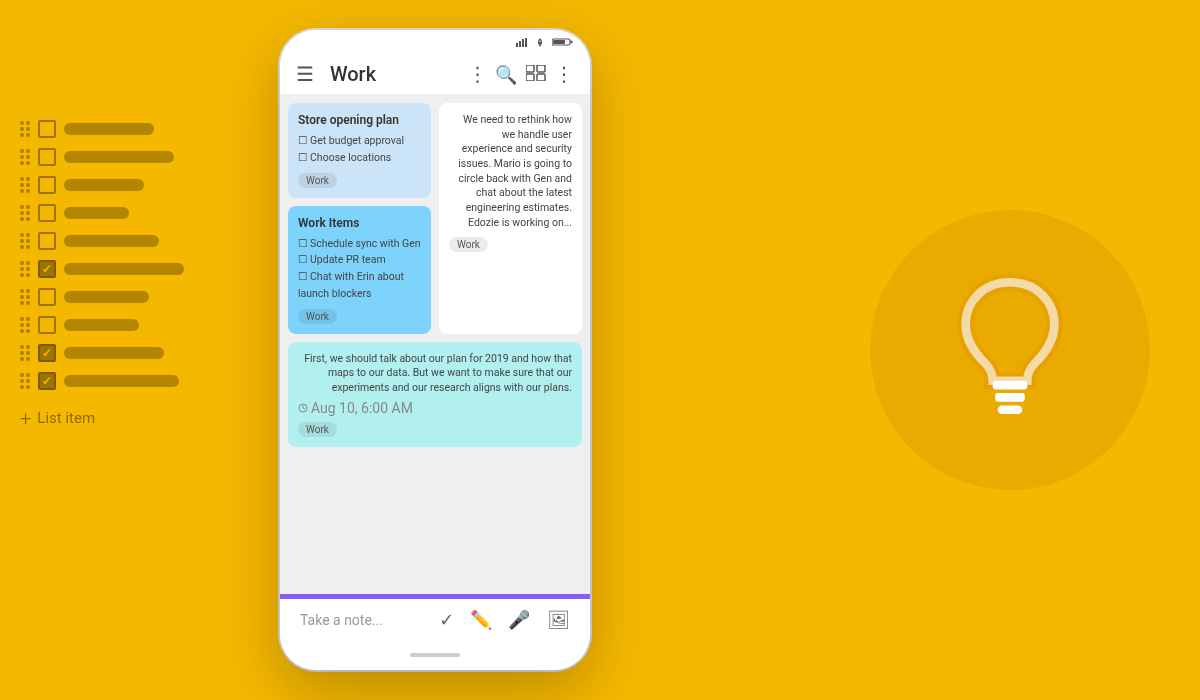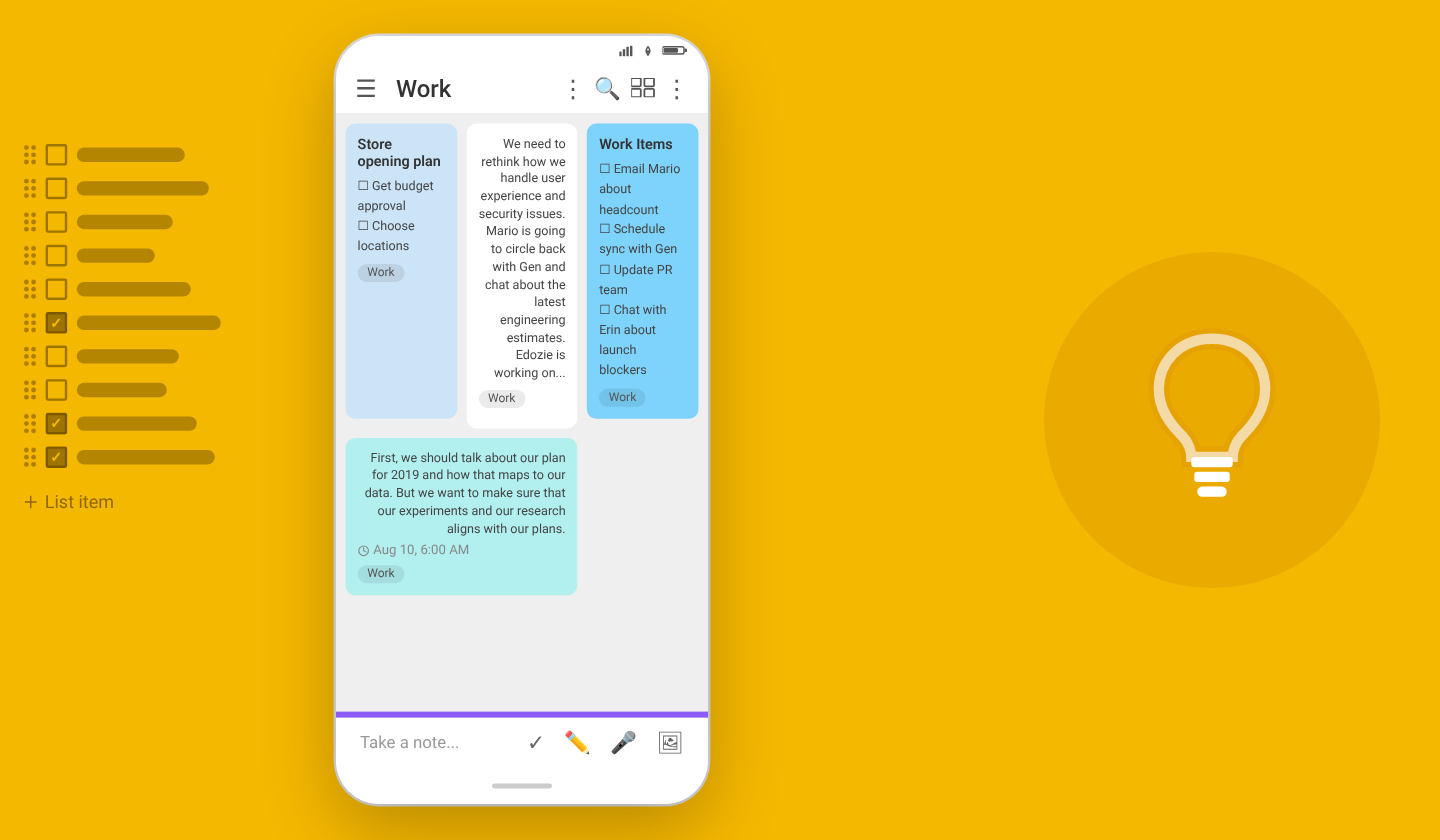--- a/index.html
+++ b/index.html
@@ -122,21 +122,21 @@
       color: #555;
       font-size: 20px;
       cursor: pointer;
     }
     .phone-content {
       flex: 1;
       background: #efefef;
       overflow-y: auto;
       padding: 8px;
       display: grid;
-      grid-template-columns: 1fr 1fr 1fr;
+      grid-template-columns: 1fr 1fr;
       gap: 8px;
       align-content: start;
     }
     .note-card {
       background: #fff;
       border-radius: 8px;
       padding: 10px;
       font-size: 11px;
     }
     .note-card.blue { background: #cce4f7; }
@@ -167,21 +167,21 @@
     .note-tag {
       display: inline-block;
       background: rgba(0,0,0,0.08);
       border-radius: 12px;
       padding: 2px 8px;
       font-size: 10px;
       color: #555;
       margin-top: 6px;
     }
     .note-date {
-      font-size: 11px;
+      font-size: 14px;
       color: #888;
       margin-top: 4px;
       display: flex;
       align-items: center;
       gap: 3px;
       text-align: right;
     }
 
     .phone-bottom-bar {
       background: #fff;
@@ -418,21 +418,20 @@
     </div>
 
     <div class="note-card white" style="grid-row: span 2;">
       <div class="note-body">We need to rethink how we handle user experience and security issues. Mario is going to circle back with Gen and chat about the latest engineering estimates. Edozie is working on...</div>
       <span class="note-tag">Work</span>
     </div>
 
     <div class="note-card yellow">
       <div class="note-title">Work Items</div>
       <div class="note-checklist">
-        <div>Email Mario about headcount</div>
         <div>Schedule sync with Gen</div>
         <div>Update PR team</div>
         <div>Chat with Erin about launch blockers</div>
       </div>
       <span class="note-tag">Work</span>
     </div>
 
     <div class="note-card teal" style="grid-column: span 2;">
       <div class="note-body">First, we should talk about our plan for 2019 and how that maps to our data. But we want to make sure that our experiments and our research aligns with our plans.</div>
       <div class="note-date">

